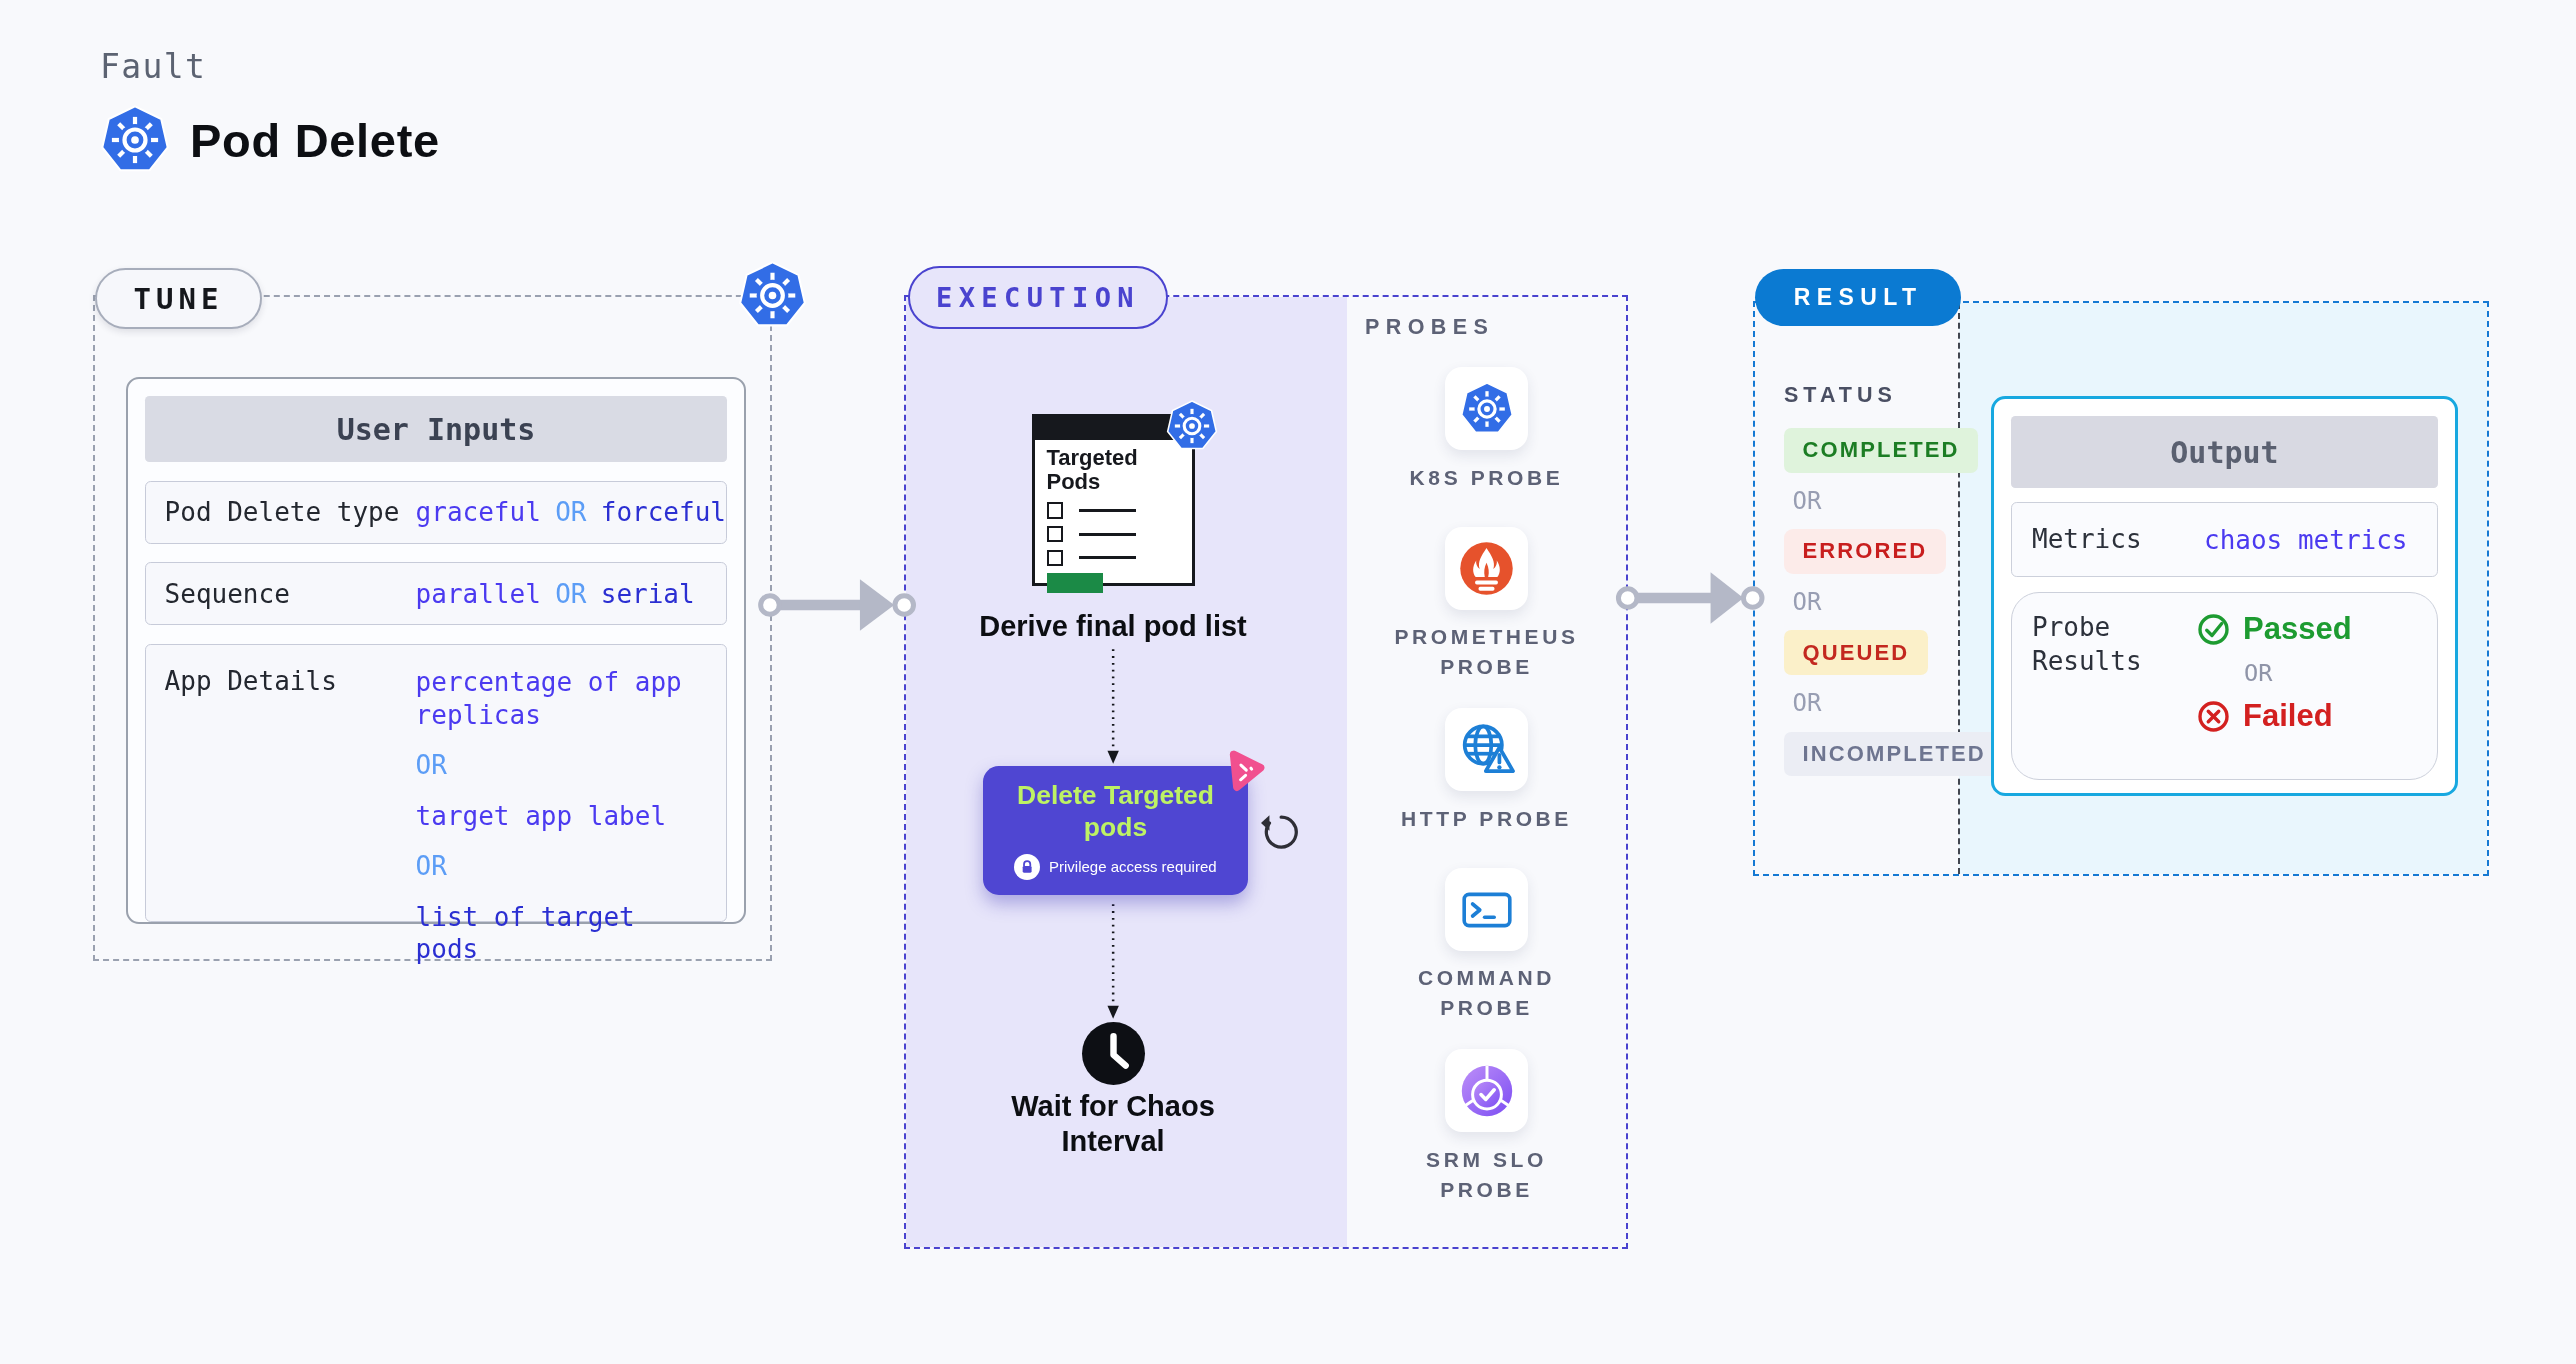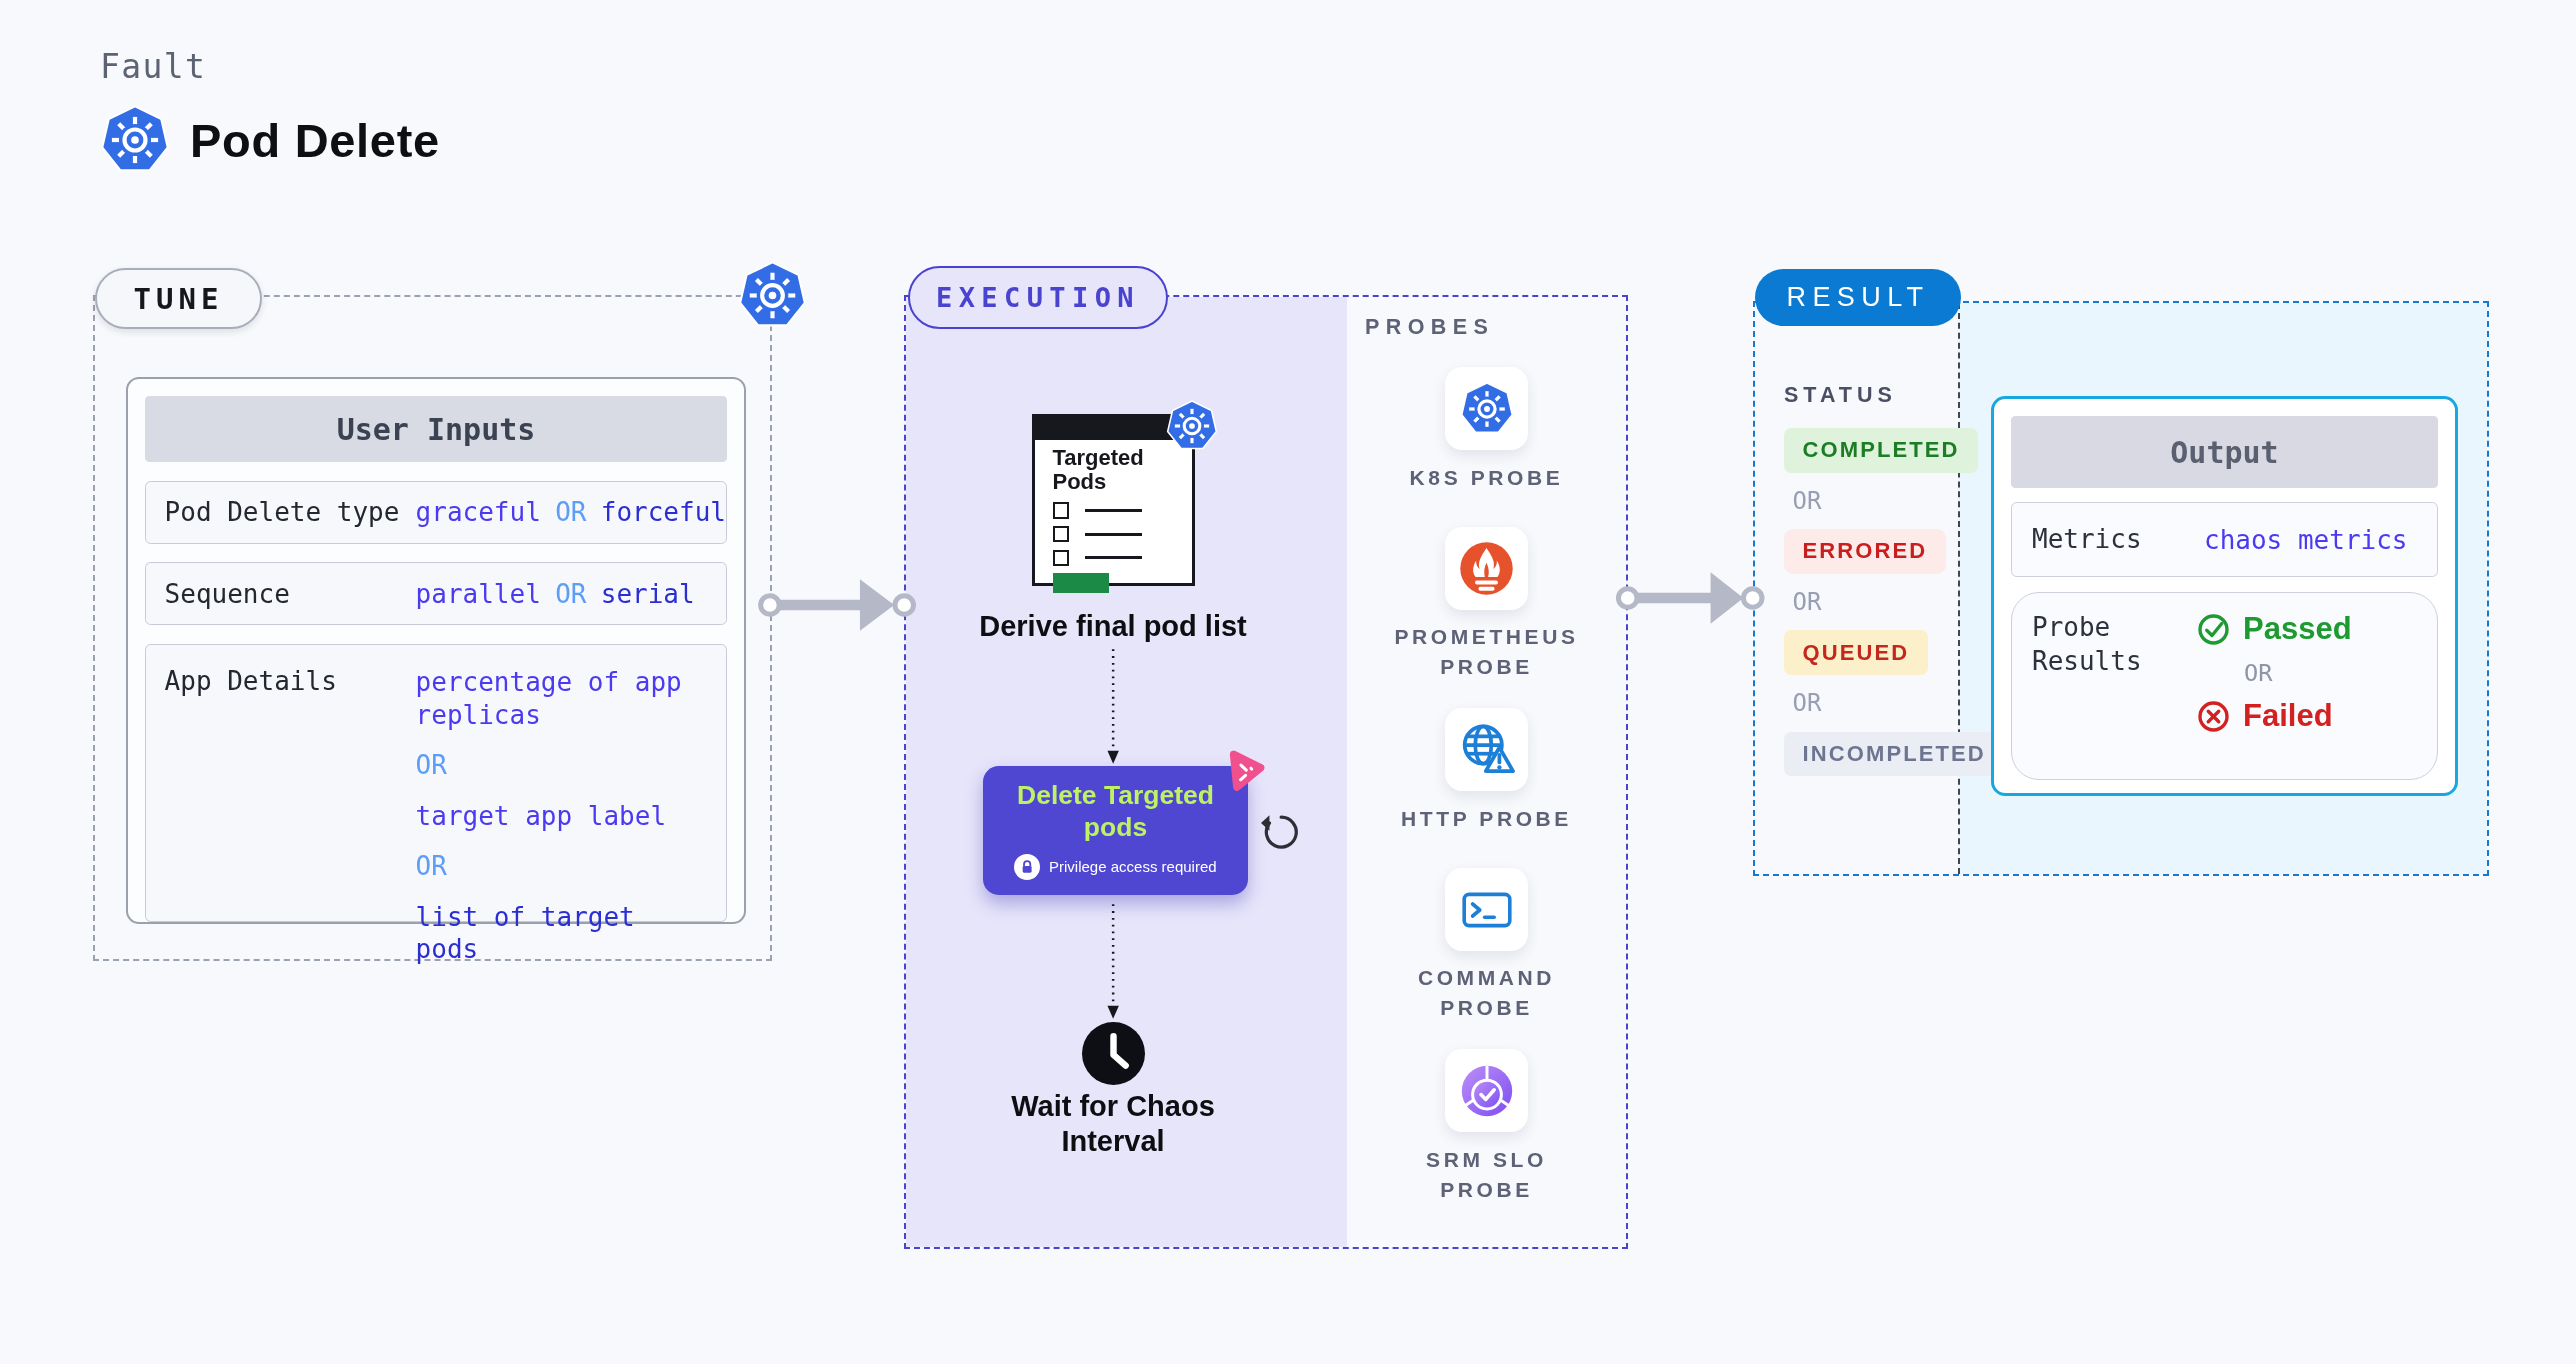--- a/index.html
+++ b/index.html
@@ -13,21 +13,21 @@
   .title-row{left:100px;top:105px;display:flex;align-items:center;gap:20px;}
   .title{font-size:47px;font-weight:bold;color:#0d0f13;letter-spacing:0.7px;}
 
   
   .pill{display:flex;align-items:center;justify-content:center;border-radius:34px;z-index:6;}
   .tune-pill{left:95px;top:268px;width:163px;height:57px;background:#f6f7fb;border:2.1px solid #a7adbb;
              box-shadow:0 2.9px 7.2px rgba(30,35,60,.12);font-size:29px;font-weight:bold;color:#15171c;letter-spacing:5px;}
   .exec-pill{left:908px;top:266px;width:256px;height:59px;background:#e7e5fa;border:2.9px solid #4a43cf;
              font-size:27px;font-weight:bold;color:#4a43cf;letter-spacing:6.4px;}
   .result-pill{left:1755px;top:269px;width:206px;height:57px;background:#0b7ad2;
-               font-size:27px;font-weight:normal;color:#ffffff;letter-spacing:6.4px;}
+               font-size:23px;font-weight:bold;color:#ffffff;letter-spacing:6.4px;}
 
   
   .tune-box{left:93px;top:295px;width:679px;height:666px;border:2.1px dashed #9aa1b0;box-sizing:border-box;}
   .k8s-corner{left:738px;top:261px;width:69px;height:69px;z-index:7;}
   .ui-card{left:126px;top:377px;width:620px;height:547px;background:#fcfdff;border:2.9px solid #9aa1ad;
            border-radius:13px;box-sizing:border-box;padding:17px;}
   .ui-head{height:66px;background:#d9dbe4;border-radius:4.3px;display:flex;align-items:center;justify-content:center;
            font-size:30px;font-weight:bold;color:#3b4252;margin-bottom:18.6px;}
   .ui-row{border:1.8px solid #c7cbd9;border-radius:5.7px;background:#f7f8fc;display:flex;
           padding:0 18.6px;box-sizing:border-box;margin-bottom:18.6px;font-size:26px;}
@@ -43,21 +43,21 @@
 
   
   .flow-arrow{z-index:5;}
 
   
   .exec-box{left:904px;top:295px;width:724px;height:954px;border:2.1px dashed #4a43cf;box-sizing:border-box;}
   .exec-fill{position:absolute;left:0;top:0;width:441px;height:100%;background:#e7e5fa;}
   .doc-icon{left:1032px;top:414px;width:163px;height:172px;background:#ffffff;border:3.6px solid #16181d;
             box-sizing:border-box;z-index:3;}
   .doc-bar{height:23px;background:#16181d;}
-  .doc-body{padding:5.7px 0 0 11.5px;margin-left:6px;}
+  .doc-body{padding:5.7px 0 0 11.5px;}
   .doc-title{font-size:22px;font-weight:bold;color:#16181d;line-height:1.12;}
   .doc-row{display:flex;align-items:center;margin-top:7.2px;}
   .doc-check{width:16.5px;height:16.5px;border:2.5px solid #16181d;box-sizing:border-box;}
   .doc-line{width:57px;height:2.9px;background:#16181d;margin-left:15.8px;}
   .doc-green{width:56px;height:20px;background:#1b8a46;margin-top:7.2px;}
   .doc-k8s{position:absolute;right:-26px;top:-17px;width:52px;height:52px;}
   .step-caption{font-size:29px;font-weight:bold;color:#0c0e12;text-align:center;line-height:1.2;z-index:3;}
   .cap1{left:934px;top:609px;width:358px;}
   .cap2{left:959px;top:1089px;width:308px;}
   .delete-card{left:983px;top:766px;width:265px;height:129px;background:#4f46d2;border-radius:15.8px;

